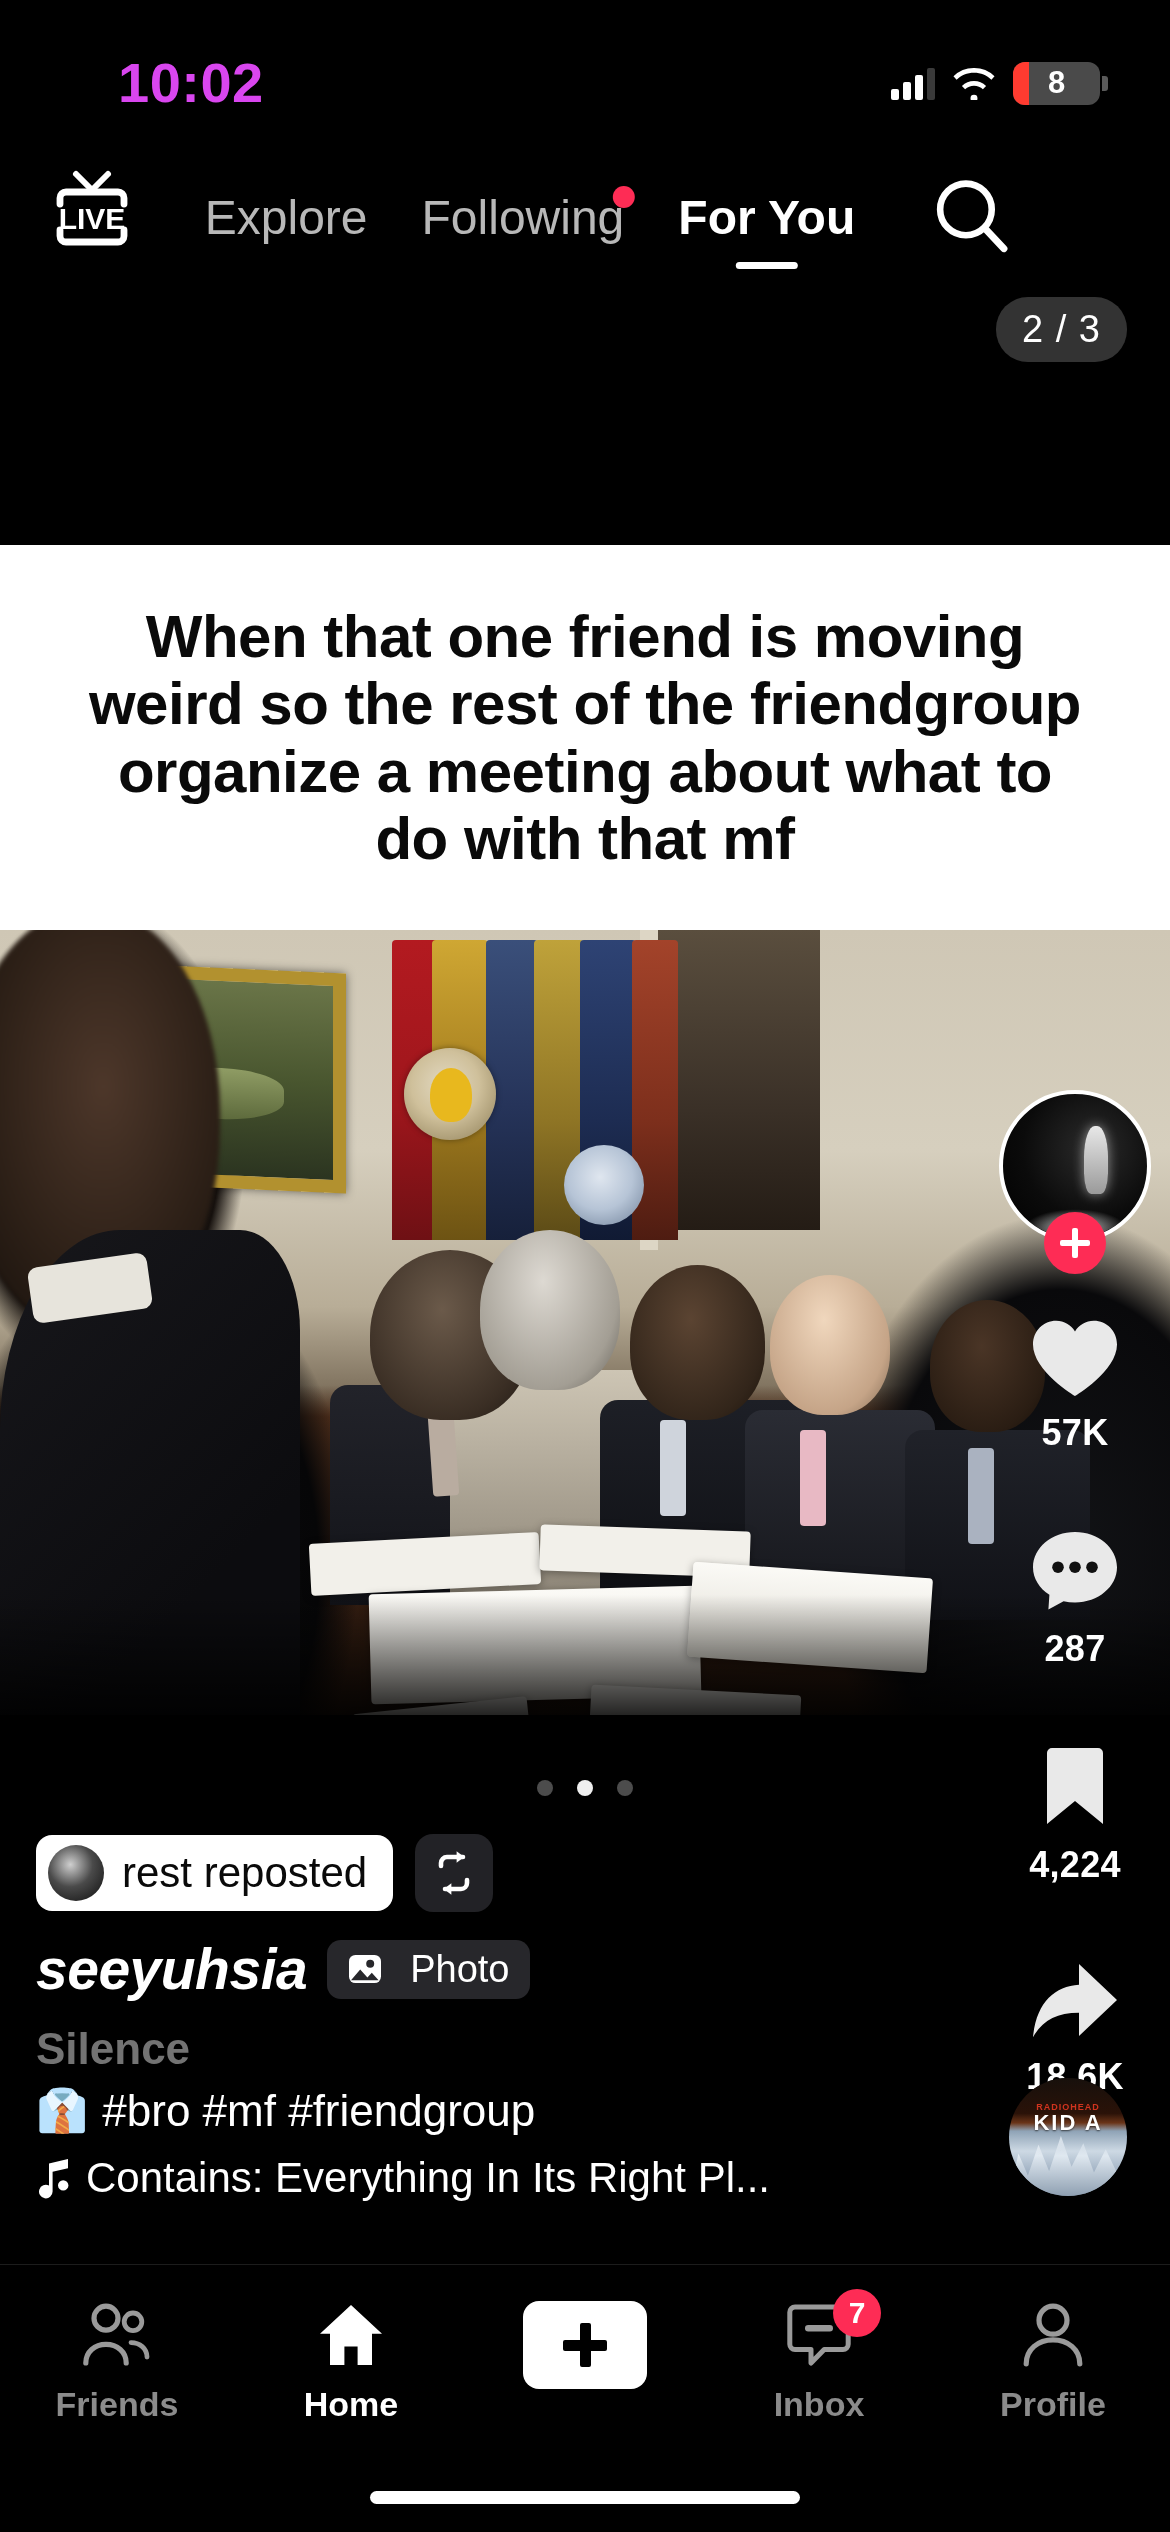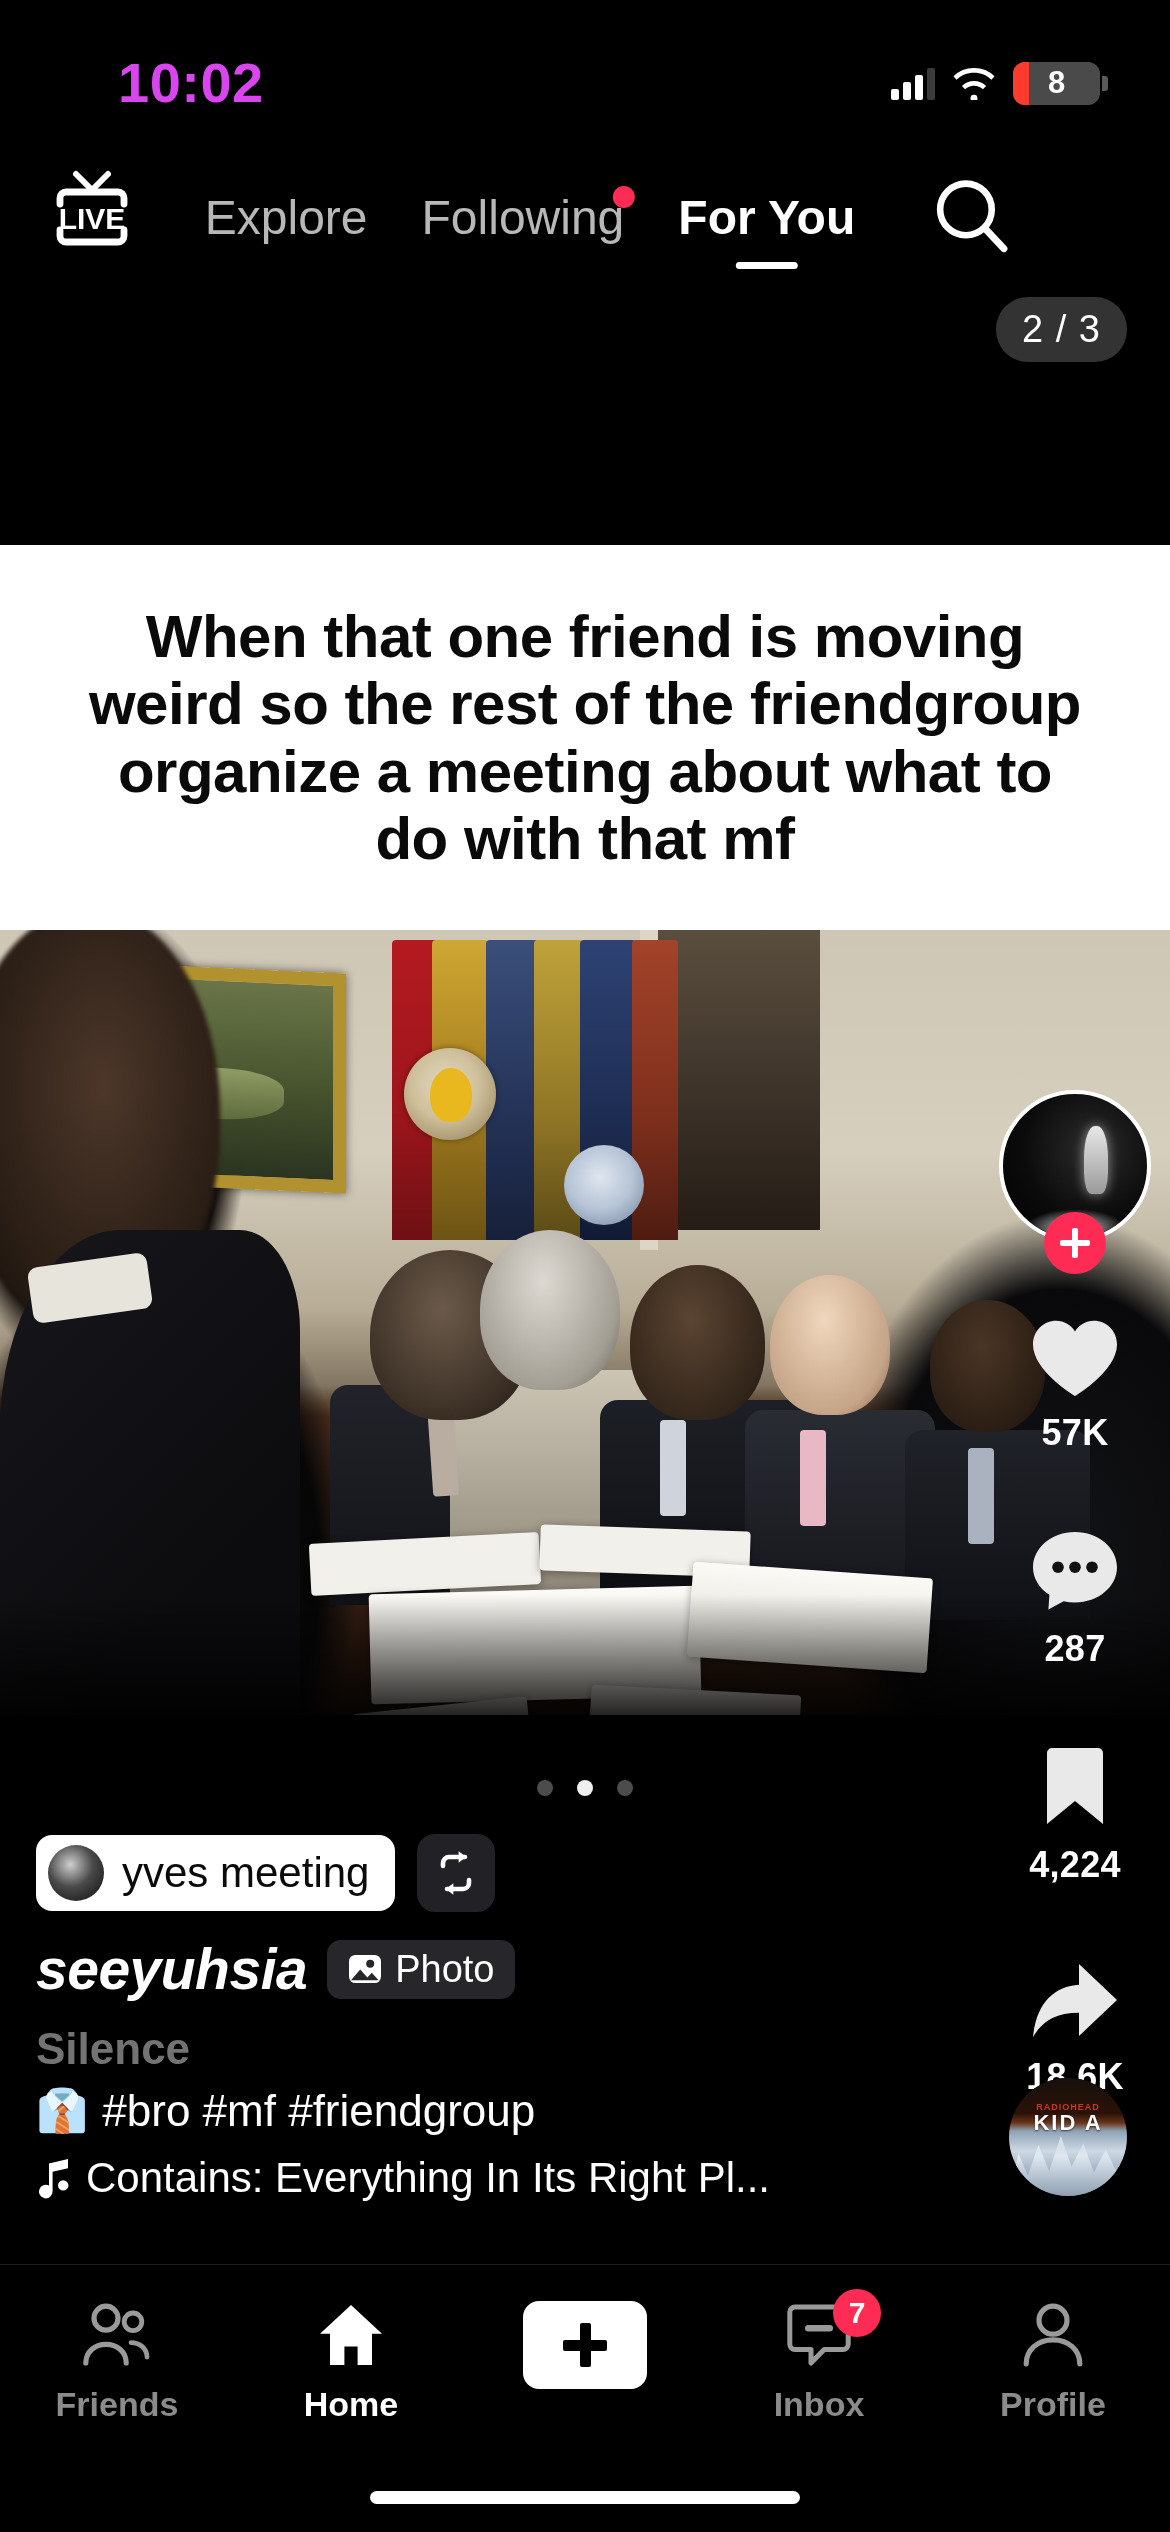--- a/index.html
+++ b/index.html
@@ -243,21 +243,21 @@
     flex:none;
   }
   .repost-pill .txt { color:#0a0a0a; font-size:42px; font-weight:500; }
   .repost-ico {
     width:78px; height:78px; border-radius:18px; background:#222226;
     display:flex; align-items:center; justify-content:center;
   }
   .user-row { display:flex; align-items:center; gap:20px; margin-bottom:22px; }
   .username { color:#fff; font-size:57px; font-weight:700; font-style:italic; letter-spacing:-.5px; }
   .photo-badge {
-    display:flex; align-items:center; gap:12px;
+    display:flex; align-items:center; gap:27px;
     background:#27272b; border-radius:14px; padding:8px 20px;
   }
   .photo-badge .t { color:#fff; font-size:38px; font-weight:500; }
   .desc-title { color:#737373; font-size:44px; font-weight:700; margin-bottom:12px; }
   .tags-row { display:flex; align-items:center; gap:14px; margin-bottom:18px; }
   .tags { color:#fff; font-size:44px; font-weight:500; }
   .emoji-tie { font-size:42px; line-height:1; }
   .music-row { display:flex; align-items:center; gap:14px; }
   .music-row .mt { color:#fff; font-size:42px; font-weight:400; }
   .album-art {
@@ -480,21 +480,21 @@
     <span></span>
     <span class="on"></span>
     <span></span>
   </div>
 
   <div class="footer">
 
     <div class="repost-row">
       <div class="repost-pill">
         <div class="mini-av"></div>
-        <div class="txt">yves meeting</div>
+        <div class="txt">rest reposted</div>
       </div>
       <div class="repost-ico">
         <svg class="icon-svg" width="50" height="50" viewBox="0 0 25 25">
           <path d="M6 9V7.5A3 3 0 0 1 9 4.5h8" stroke="#fff" stroke-width="2.3" fill="none" stroke-linecap="round"></path>
           <path d="M13.8 1.6 17.6 4.5 13.8 7.4z" fill="#fff"></path>
           <path d="M19 16v1.5a3 3 0 0 1-3 3H8" stroke="#fff" stroke-width="2.3" fill="none" stroke-linecap="round"></path>
           <path d="M11.2 23.4 7.4 20.5l3.8-2.9z" fill="#fff"></path>
         </svg>
       </div>
     </div>

